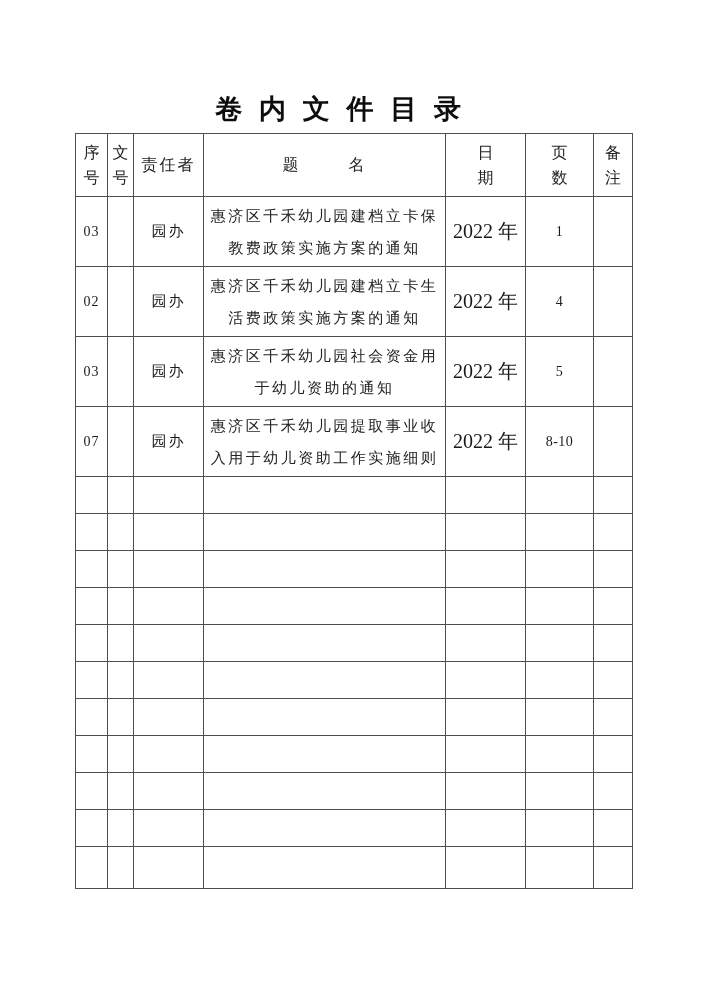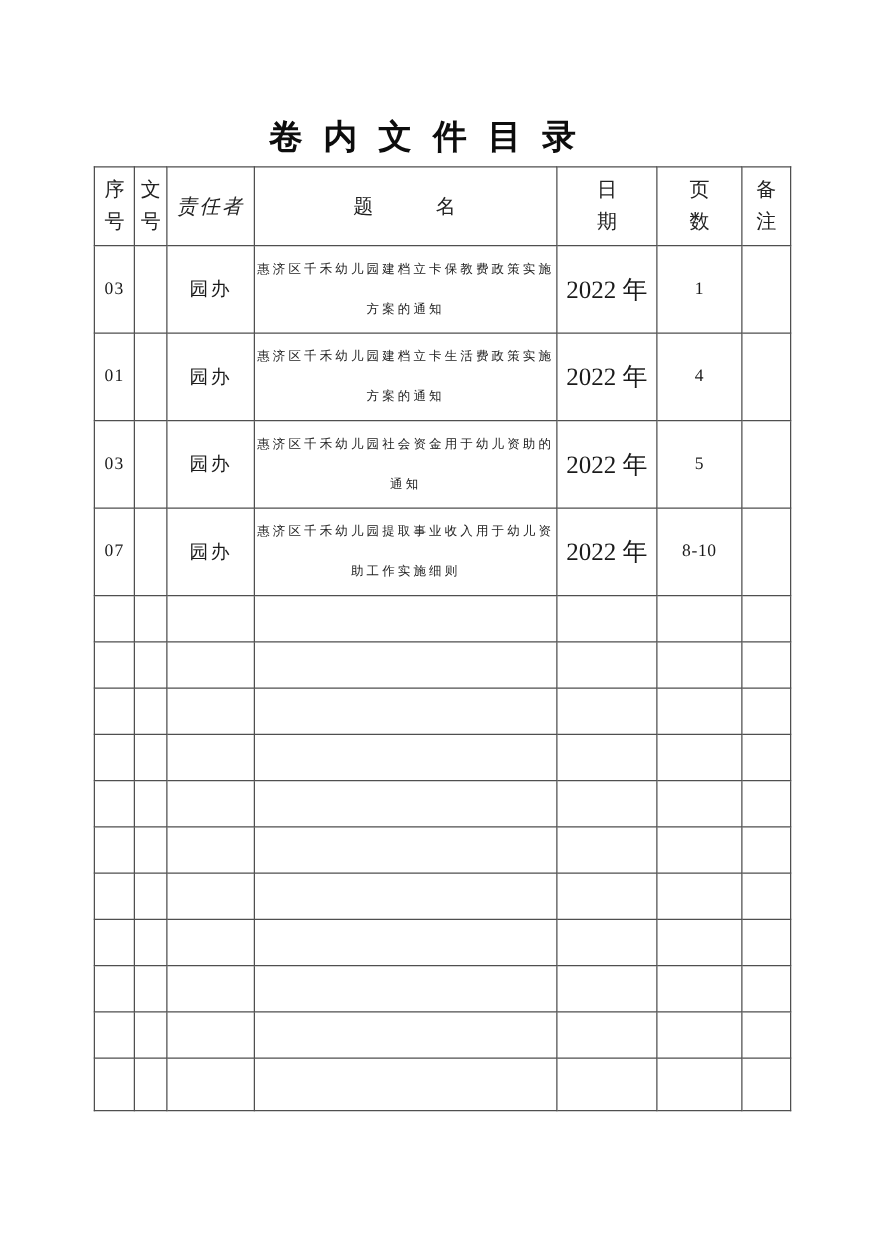--- a/index.html
+++ b/index.html
@@ -38,30 +38,30 @@
     border: 1px solid #4f4f4f;
     padding: 0;
     text-align: center;
     vertical-align: middle;
     font-weight: 400;
     overflow: hidden;
   }
   tr.header-row { height: 63px; }
   tr.header-row th { font-size: 16px; color: #222; }
   .stacked { white-space: pre-line; line-height: 25px; }
-  .head-responsible { letter-spacing: 2px; font-style: italic; }
+  .head-responsible { letter-spacing: 2px; }
   .head-title { white-space: pre; letter-spacing: 2px; }
   tr.data-row { height: 70px; }
   .cell-serial   { font-size: 14px; letter-spacing: 1px; }
   .cell-doc-number { font-size: 14px; }
   .cell-responsible { font-size: 15px; letter-spacing: 2px; }
   .cell-title {
     text-align: left;
     padding: 2px 6px 2px 6px;
-    font-size: 10px;
+    font-size: 15px;
     letter-spacing: 2.5px;
     line-height: 32px;
     color: #222;
     margin-left: 36px;
   }
   .cell-date  { font-size: 20px; white-space: pre; }
   .cell-pages { font-size: 14px; letter-spacing: 0.5px; }
   .cell-note  { font-size: 14px; }
   tr.empty-row { height: 37px; }
   tr.empty-row.last { height: 42px; }
@@ -103,21 +103,21 @@
       <tr class="data-row">
         <td class="cell-serial">03</td>
         <td class="cell-doc-number"></td>
         <td class="cell-responsible">园办</td>
         <td class="cell-title">惠济区千禾幼儿园建档立卡保教费政策实施方案的通知</td>
         <td class="cell-date">2022 年</td>
         <td class="cell-pages">1</td>
         <td class="cell-note"></td>
       </tr>
       <tr class="data-row">
-        <td class="cell-serial">01</td>
+        <td class="cell-serial">02</td>
         <td class="cell-doc-number"></td>
         <td class="cell-responsible">园办</td>
         <td class="cell-title">惠济区千禾幼儿园建档立卡生活费政策实施方案的通知</td>
         <td class="cell-date">2022 年</td>
         <td class="cell-pages">4</td>
         <td class="cell-note"></td>
       </tr>
       <tr class="data-row">
         <td class="cell-serial">03</td>
         <td class="cell-doc-number"></td>

